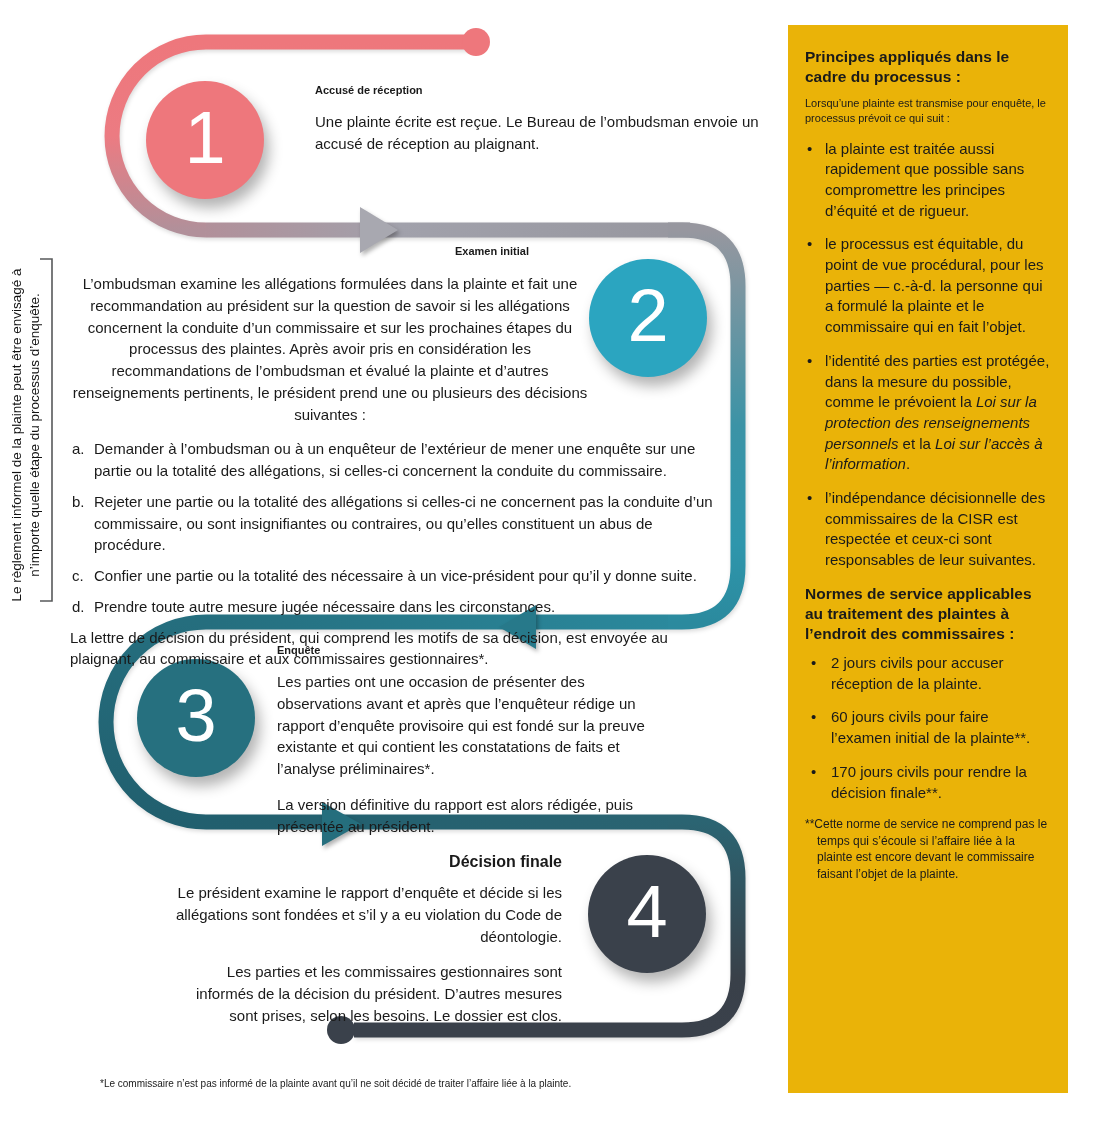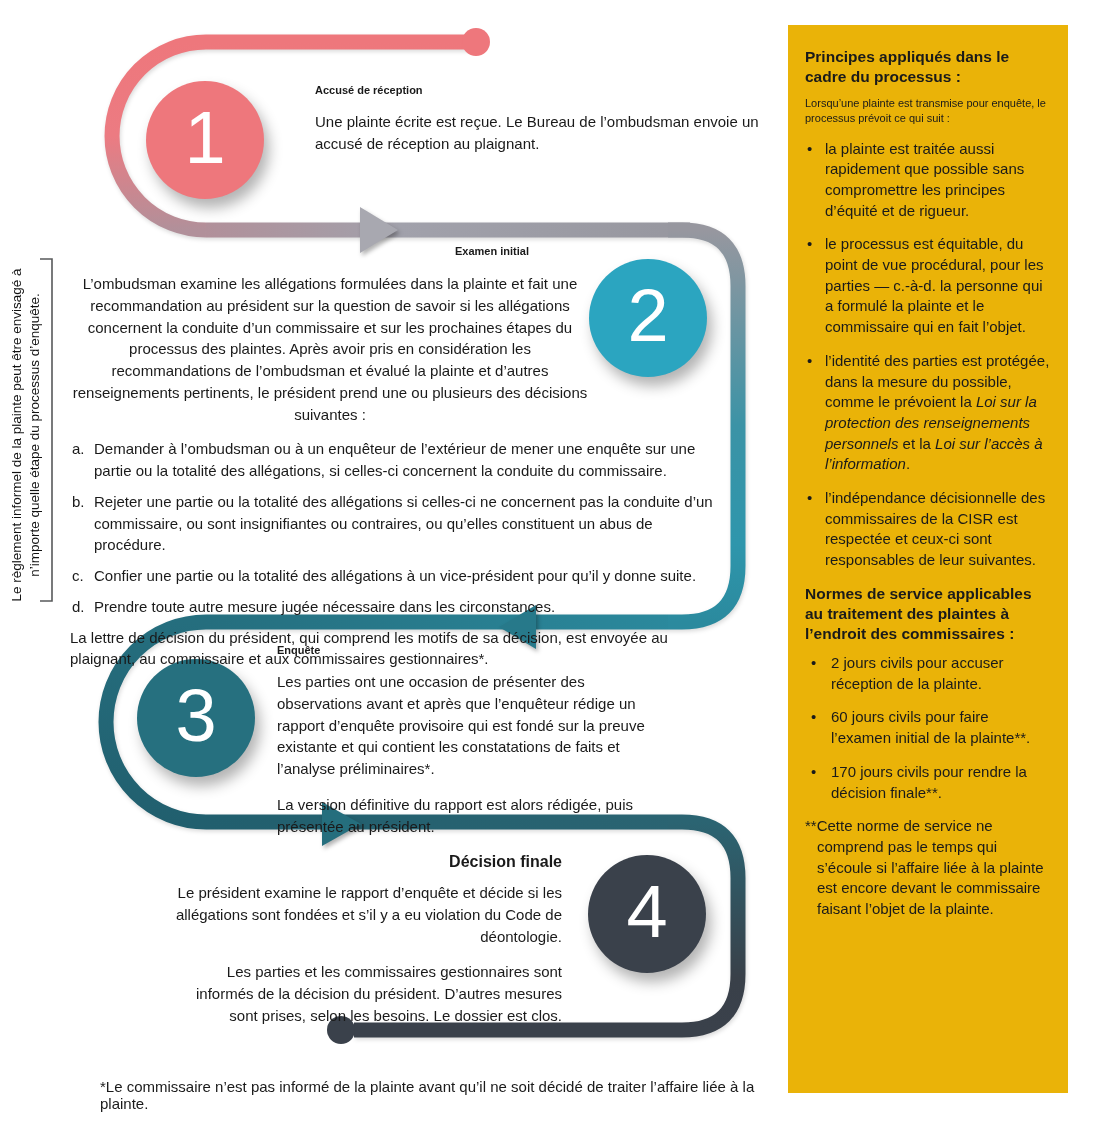--- a/index.html
+++ b/index.html
@@ -25,33 +25,33 @@
   .outro{margin-top:3px;width:655px;}
   .p-gap{margin:0 0 14px 0;}
   .p-none{margin:0;}
   .right-block{text-align:right;}
   .right-block .step-title-inline{font-weight:bold;font-size:16px;margin:0 0 9px 0;}
   .vlabel{
     position:absolute;left:8px;top:616px;width:362px;
     transform:rotate(-90deg);transform-origin:0 0;
     font-size:13.5px;line-height:1.32;text-align:center;color:#111;
   }
-  .footnote{position:absolute;left:100px;top:1078px;width:680px;font-size:15px;}
+  .footnote{position:absolute;left:100px;top:1078px;width:680px;font-size:10px;}
   .sidebar{
     position:absolute;left:788px;top:25px;width:280px;height:1068px;
     background:#d4dae6;box-sizing:border-box;padding:22px 18px 0 17px;
   }
   .sb-h{font-size:15.5px;font-weight:bold;line-height:1.3;margin:0 0 9px 0;}
   .sb-h2{margin-top:2px;}
   .sb-p{font-size:11px;line-height:1.38;margin:9px 0 12px 0;}
   .sb-item{position:relative;padding-left:20px;margin-bottom:13px;font-size:15px;line-height:1.38;}
   .sb-item .blt{position:absolute;left:2px;}
   .sb-item.std{padding-left:26px;}
   .sb-item.std .blt{left:6px;}
-  .sb-note{font-size:15px;line-height:1.38;padding-left:12px;text-indent:-12px;margin-top:1px;}
+  .sb-note{font-size:12px;line-height:1.38;padding-left:12px;text-indent:-12px;margin-top:1px;}
   .it{font-style:italic;}
 </style>
 </head>
 <body>
 
 <div class="canvas">
 
   <svg class="path-svg" width="1100" height="1121" viewBox="0 0 1100 1121">
     <defs>
       <linearGradient id="lg1" gradientUnits="userSpaceOnUse" x1="0" y1="42" x2="0" y2="230">
@@ -133,21 +133,21 @@
     <div class="ditem">
       <span class="dlabel">a.</span>
       <span>Demander à l’ombudsman ou à un enquêteur de l’extérieur de mener une enquête sur une partie ou la totalité des allégations, si celles-ci concernent la conduite du commissaire.</span>
     </div>
     <div class="ditem">
       <span class="dlabel">b.</span>
       <span>Rejeter une partie ou la totalité des allégations si celles-ci ne concernent pas la conduite d’un commissaire, ou sont insignifiantes ou contraires, ou qu’elles constituent un abus de procédure.</span>
     </div>
     <div class="ditem">
       <span class="dlabel">c.</span>
-      <span>Confier une partie ou la totalité des allégations à un vice-président pour qu’il y donne suite.</span>
+      <span>Confier une partie ou la totalité des nécessaire à un vice-président pour qu’il y donne suite.</span>
     </div>
     <div class="ditem">
       <span class="dlabel">d.</span>
       <span>Prendre toute autre mesure jugée nécessaire dans les circonstances.</span>
     </div>
     <p class="outro p-none">La lettre de décision du président, qui comprend les motifs de sa décision, est envoyée au plaignant, au commissaire et aux commissaires gestionnaires*.</p>
   </div>
 
   <div class="step-title" style="left:277px;top:644px;">Enquête</div>
   <div class="step-body right-block" style="left:172px;top:850px;width:390px;">

